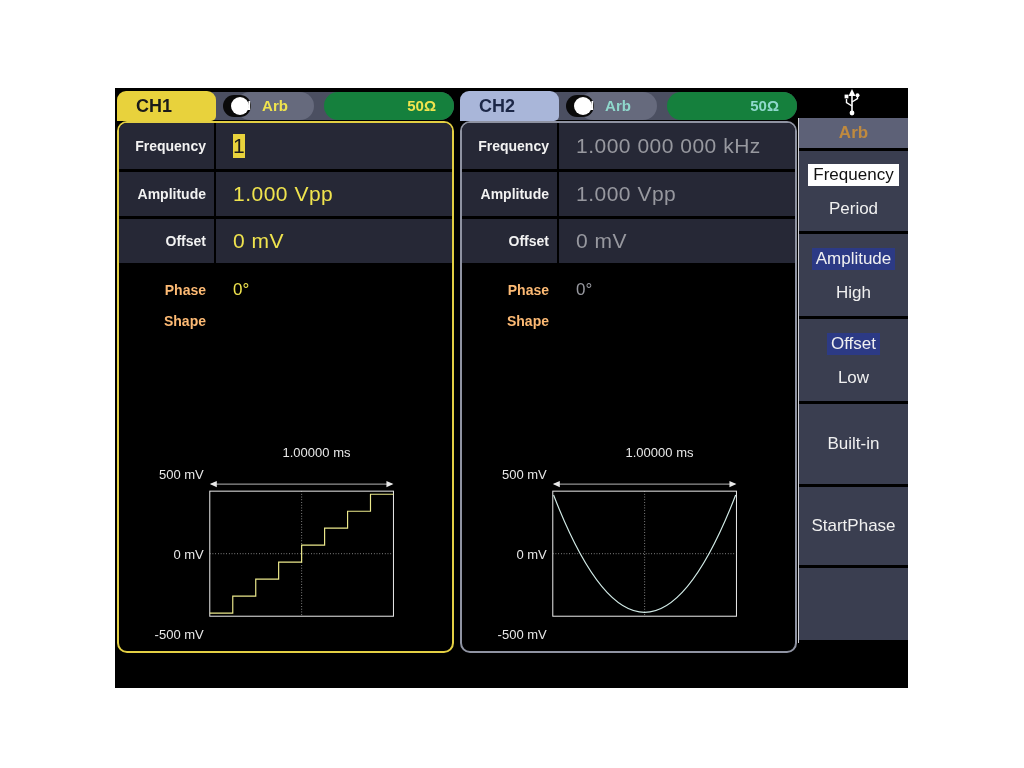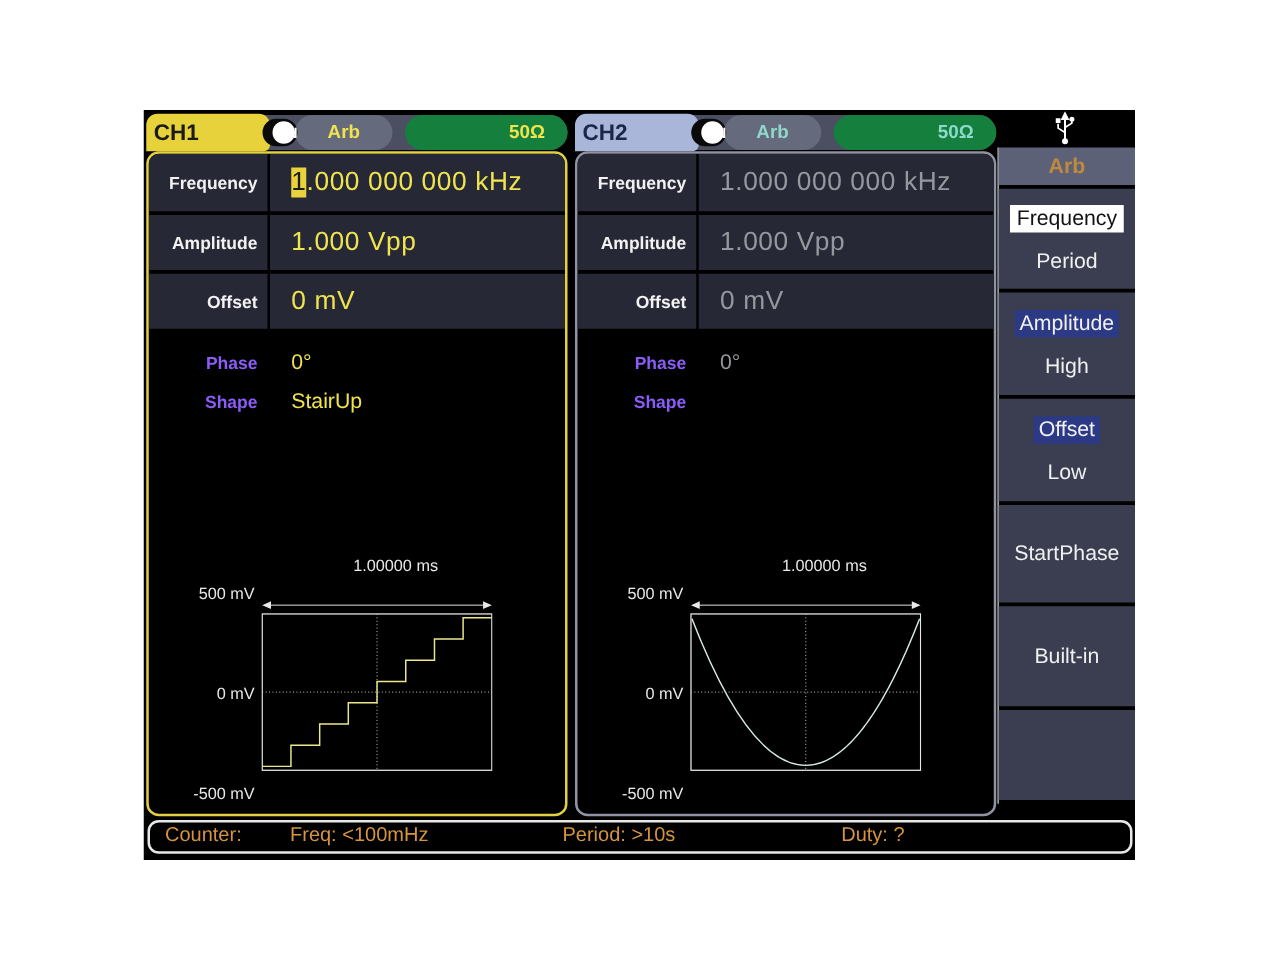--- a/index.html
+++ b/index.html
@@ -12,39 +12,39 @@
   #ch1 { left:2px;   --accent:#e3cf43; --valcol:#f0e44e; --tabbg:#e8d23c; --tabfg:#1a1a1a; --modecol:#f0e44e; --wave:#ece98c; }
   #ch2 { left:345px; --accent:#8f93a2; --valcol:#97989f; --tabbg:#a9b6d9; --tabfg:#1c2747; --modecol:#8fd8cc; --wave:#d2ebe7; }
 
   .ch-header { position:absolute; top:3px; left:0; width:337px; height:30px; }
   .header-bar { position:absolute; left:60px; right:0; top:1px; height:28px; background:#4b4f61; border-radius:14px; }
   .cap50 { position:absolute; right:0; top:0; width:130px; height:28px; background:#15803d; border-radius:14px;
            color:var(--modecol); font-size:15px; font-weight:bold; line-height:28px; text-align:right; padding-right:18px; }
   .arb-pill { position:absolute; left:59px; top:0; width:78px; height:28px; background:#666a7d; border-radius:14px;
               color:var(--modecol); font-weight:bold; font-size:15px; line-height:28px; text-align:center; }
   .ch-tab { position:absolute; left:0; top:0; width:99px; height:30px; background:var(--tabbg);
-            border-radius:9px 9px 5px 0; display:flex; align-items:center; padding-left:6px; gap:7px; }
+            border-radius:9px 9px 5px 0; display:flex; align-items:center; padding-left:19px; gap:7px; }
   .ch-tab .chname { font-weight:bold; font-size:18px; color:var(--tabfg); }
   .toggle { width:57px; height:22px; background:#0a0a0a; border-radius:11px; position:relative;
             color:#fff; font-size:12px; font-weight:bold; line-height:22px; padding-left:10px;margin-left:44px; }
   .knob { position:absolute; right:2px; top:2px; width:18px; height:18px; background:#fff; border-radius:50%; }
 
   .ch-panel { position:absolute; left:0; top:33px; width:337px; height:532px; border:2px solid var(--accent);
               border-radius:10px; background:#000; overflow:hidden; }
   .row { display:flex; height:46px; margin-bottom:3px; }
   .row.r2, .row.r3 { height:44px; }
   .row .lbl { width:95px; background:#262836; color:#f2f2f2; font-weight:bold; font-size:14px;
               display:flex; align-items:center; justify-content:flex-end; padding-right:8px; margin-right:2px; }
   .row .val { flex:1; background:#262836; color:var(--valcol); font-size:21px; letter-spacing:0.5px;
               display:flex; align-items:center; padding-left:17px; white-space:pre; }
   .cursor { background:#e9d33c; color:#1c1c1c; }
 
   .phase-wrap { margin-top:14px; }
   .ps { display:flex; height:26px; margin-bottom:5px; }
-  .ps .lbl { width:95px; color:#8b5cf6; font-weight:bold; font-size:14px;
+  .ps .lbl { width:95px; color:#fdba74; font-weight:bold; font-size:14px;
              display:flex; align-items:center; justify-content:flex-end; padding-right:8px; margin-right:2px; }
   .ps .val { flex:1; color:var(--valcol); font-size:17px; display:flex; align-items:center; padding-left:17px; }
 
   .plot { position:absolute; left:0; top:322px; width:275px; }
   .plot-title { margin-left:79px; width:237px; text-align:center; color:#e8e8e8; font-size:13px; height:15px; }
   .plot-row { display:flex; position:relative;padding-left:28px; }
   .ylabels { width:79px; position:relative; }
   .ylabels span { position:absolute; right:5px; color:#e8e8e8; font-size:13px; }
   .yl-top { top:7px; } .yl-mid { top:87px; } .yl-bot { top:167px; }
   svg.wave { display:block; }
@@ -84,39 +84,38 @@
           <span class="toggle">
             <span>ON</span>
             <span class="knob"></span>
           </span>
         </div>
       </div>
 
       <div class="ch-panel">
         <div class="row r1">
           <div class="lbl">Frequency</div>
-          <div class="val"><span class="cursor">1</span><span>.000 000 000 kHz</span></div>
+          <div class="val"><span class="cursor">1</span></div>
         </div>
         <div class="row r2">
           <div class="lbl">Amplitude</div>
           <div class="val">1.000 Vpp</div>
         </div>
         <div class="row r3">
           <div class="lbl">Offset</div>
           <div class="val">0 mV</div>
         </div>
 
         <div class="phase-wrap">
           <div class="ps">
             <div class="lbl">Phase</div>
             <div class="val">0°</div>
           </div>
           <div class="ps">
             <div class="lbl">Shape</div>
-            <div class="val">StairUp</div>
           </div>
         </div>
 
         <div class="plot">
           <div class="plot-title">1.00000 ms</div>
           <div class="plot-row">
             <div class="ylabels">
               <span class="yl-top">500 mV</span>
               <span class="yl-mid">0 mV</span>
               <span class="yl-bot">-500 mV</span>
@@ -213,31 +212,25 @@
           <span>Period</span>
         </div>
         <div class="cell cell-b">
           <span class="hl-blue">Amplitude</span>
           <span>High</span>
         </div>
         <div class="cell cell-b">
           <span class="hl-blue">Offset</span>
           <span>Low</span>
         </div>
+        <div class="cell cell-t">
+          <span>Built-in</span>
+        </div>
         <div class="cell cell-s">
           <span>StartPhase</span>
         </div>
-        <div class="cell cell-t">
-          <span>Built-in</span>
-        </div>
         <div class="cell cell-empty"></div>
       </div>
     </div>
 
-    <div class="counter">
-      <span class="c0">Counter:</span>
-      <span class="c1">Freq: &lt;100mHz</span>
-      <span class="c2">Period: &gt;10s</span>
-      <span class="c3">Duty: ?</span>
-    </div>
 
   </div>
 </div>
 
 </body></html>

